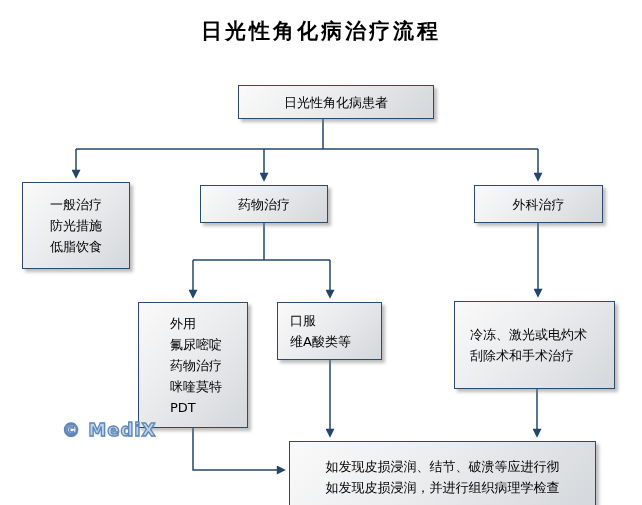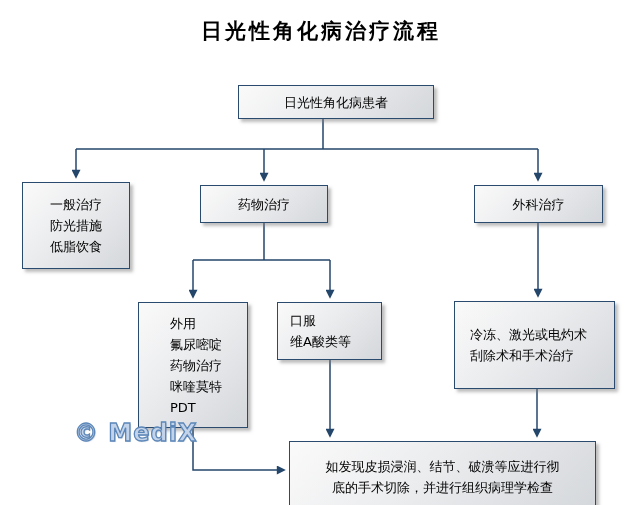--- a/index.html
+++ b/index.html
@@ -63,28 +63,27 @@
   #box-surgery    { left:474px; top:185px; width:129px; height:38px; }
   #box-topical    { left:138px; top:302px; width:110px; height:126px; padding-left:31px; }
   #box-oral       { left:277px; top:302px; width:105px; height:58px;  padding-left:12px; }
   #box-procedures { left:454px; top:301px; width:161px; height:88px;  padding-left:15px; }
   #box-excision   { left:289px; top:441px; width:307px; height:72px; }
 
   .watermark {
     position: absolute;
     left: 62px; top: 419px;
     z-index: 3;
-    font-size: 24px;
+    font-size: 18px;
     font-weight: 800;
     letter-spacing: 1px;
     font-style: normal;
     color: var(--watermark-fill, #c3d4ea);
     -webkit-text-stroke: 1.3px var(--watermark-outline, #5d87b8);
     text-shadow: 1px 1px 1px rgba(90,120,160,0.35);
-    margin-left: 12px;
   }
 </style>
 </head>
 <body>
 
 <div class="canvas">
 
   <div class="page-title">日光性角化病治疗流程</div>
 
   <svg class="connectors" viewBox="0 0 642 505" xmlns="http://www.w3.org/2000/svg">
@@ -139,18 +138,18 @@
     <div>维A酸类等</div>
   </div>
 
   <div class="node left" id="box-procedures">
     <div>冷冻、激光或电灼术</div>
     <div>刮除术和手术治疗</div>
   </div>
 
   <div class="node center" id="box-excision">
     <div>如发现皮损浸润、结节、破溃等应进行彻</div>
-    <div>底的手术切除，并进行组织病理学检查</div>
+    <div>如发现皮损浸润，并进行组织病理学检查</div>
   </div>
 
   <div class="watermark">© MediX</div>
 
 </div>
 
 </body></html>

